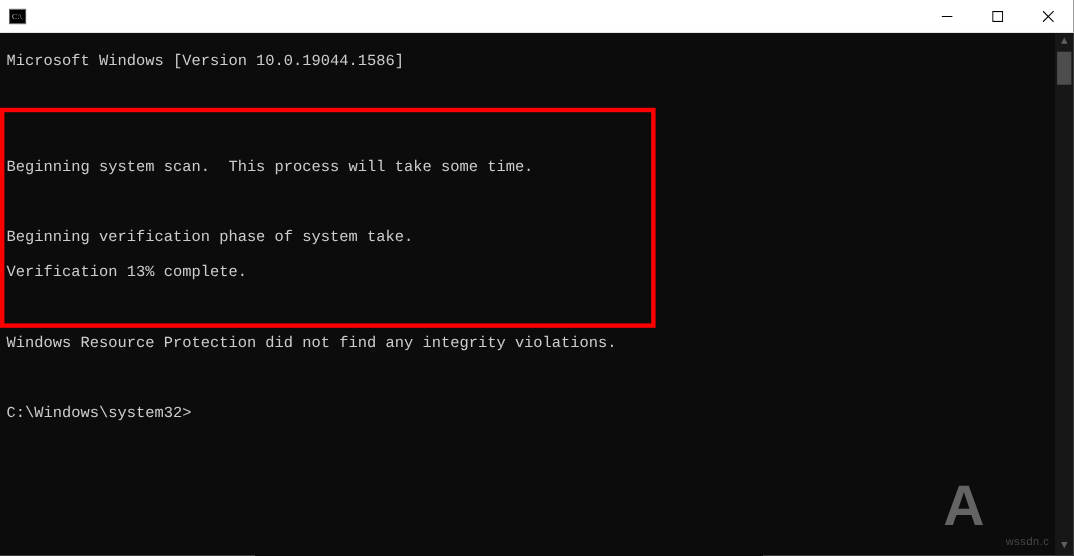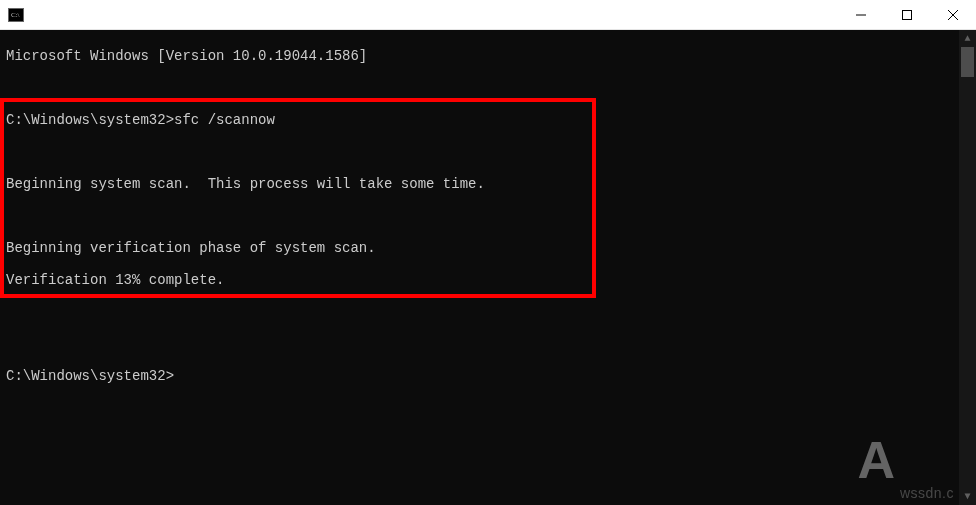--- a/index.html
+++ b/index.html
@@ -20,21 +20,21 @@
     .scrollbar { position:absolute; top:0; right:0; width:17px; height:100%; background:#171717; }
     .scroll-up, .scroll-down { position:absolute; left:0; width:17px; height:17px; display:flex; align-items:center; justify-content:center; color:#606060; font-size:10px; }
     .scroll-up{ top:0; } .scroll-down{ bottom:0; }
     .thumb { position:absolute; left:2px; top:17px; width:13px; height:30px; background:#4d4d4d; }
 
     .highlight-box { position:absolute; top:68px; left:0; width:596px; height:200px; border:4px solid #ff0000; pointer-events:none; }
 
     
     .watermark { position:absolute; right:20px; bottom:15px; color:#8a8a8a; font-weight:700; font-family: Arial, sans-serif; font-size:52px; letter-spacing:1px; opacity:0.7; display:flex; align-items:center; gap:0; }
     .watermark .devil { width:60px; height:60px; display:inline-block; position:relative; }
-    .subwm { position:absolute; right:22px; bottom:4px; color:#6f6f6f; font-size:14px; font-family:Arial,sans-serif; letter-spacing:0.5px; opacity:0.6;}
+    .subwm { position:absolute; right:22px; bottom:4px; color:#6f6f6f; font-size:10px; font-family:Arial,sans-serif; letter-spacing:0.5px; opacity:0.6;}
   </style>
 </head>
 <body>
 
 <div class="window">
 
   <div class="titlebar">
     <span class="app-icon">
       <svg width="16" height="16" viewBox="0 0 16 16">
           <rect x="0.5" y="1.5" width="15" height="13" fill="#000" stroke="#666"></rect>
@@ -56,27 +56,27 @@
       <svg width="10" height="10" viewBox="0 0 10 10">
           <line x1="0" y1="0" x2="10" y2="10" stroke="#000" stroke-width="1"></line>
           <line x1="10" y1="0" x2="0" y2="10" stroke="#000" stroke-width="1"></line>
         </svg>
     </div>
   </div>
 
   <div class="console-wrap">
 <div>Microsoft Windows [Version 10.0.19044.1586]</div>
 <div>&nbsp;</div>
-<div><span>C:\Windows\system32&gt;</span><span>sfc /scannow</span></div>
 <div>&nbsp;</div>
 <div>Beginning system scan.  This process will take some time.</div>
 <div>&nbsp;</div>
-<div>Beginning verification phase of system scan.</div>
+<div>Beginning verification phase of system take.</div>
 <div>Verification 13% complete.</div>
 <div>&nbsp;</div>
+<div>Windows Resource Protection did not find any integrity violations.</div>
 <div>&nbsp;</div>
 <div>C:\Windows\system32&gt;</div>
 
     <div class="highlight-box"></div>
 
     <div class="scrollbar">
       <div class="scroll-up">▲</div>
       <div class="thumb"></div>
       <div class="scroll-down">▼</div>
     </div>

